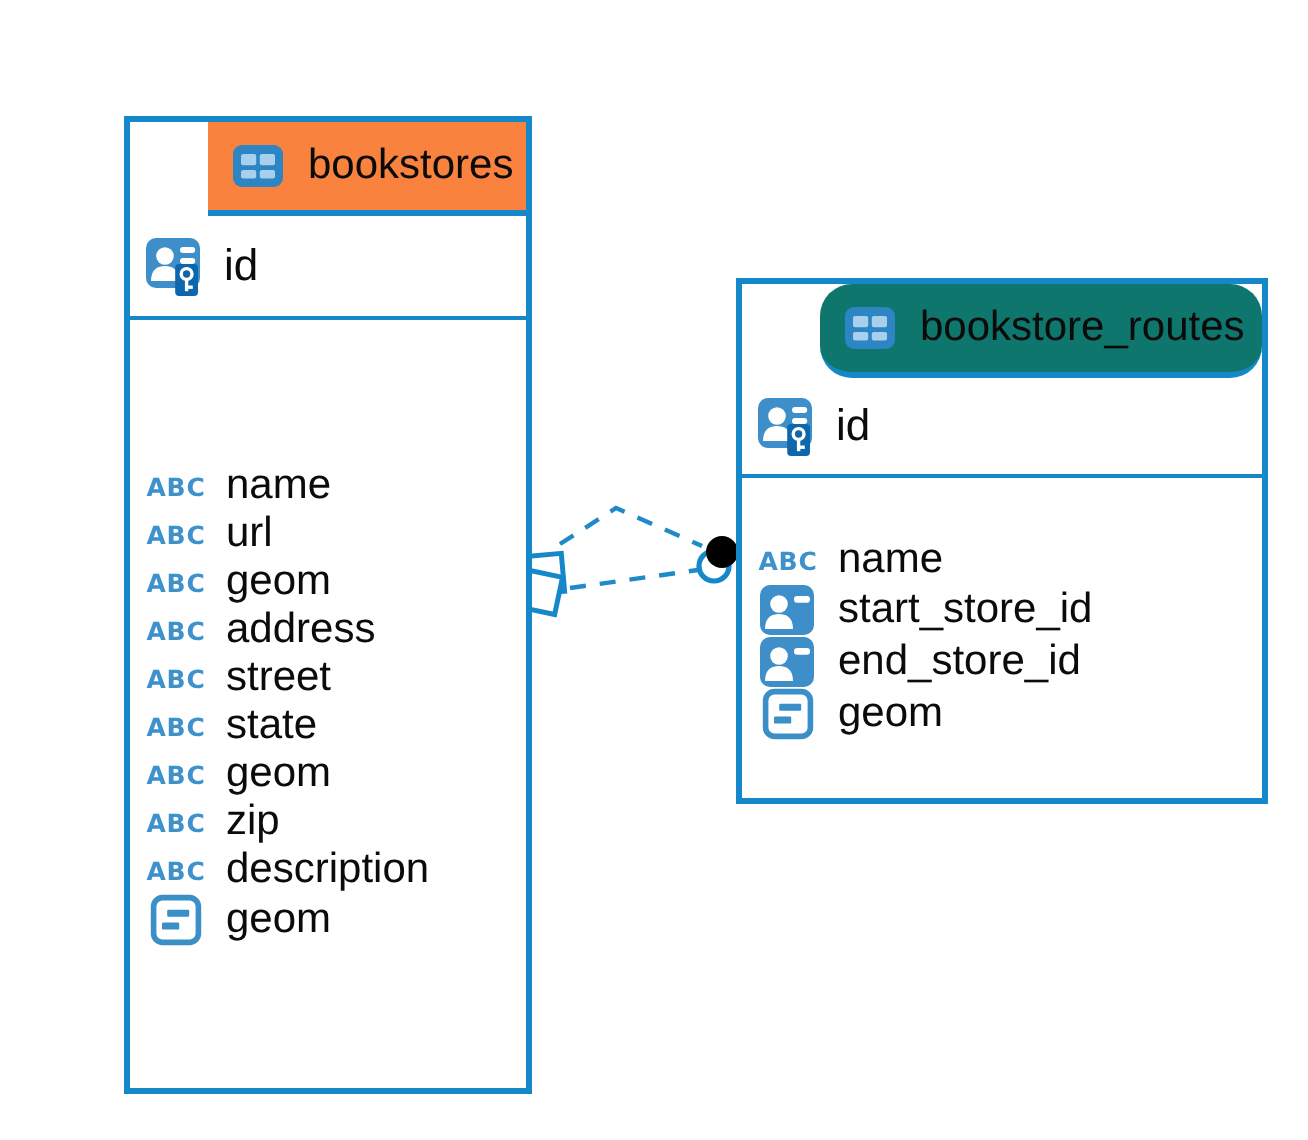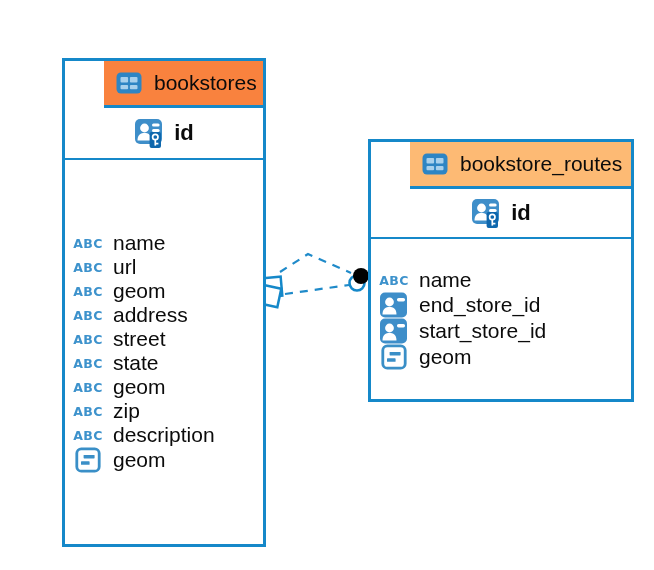--- a/index.html
+++ b/index.html
@@ -11,24 +11,24 @@
     position:absolute;box-sizing:border-box;background:#ffffff;
     border:3.5px solid #1588c9;display:flex;flex-direction:column;
   }
   .er-table.bookstores{left:62px;top:58px;width:204px;height:489px;}
   .er-table.routes{left:368px;top:139px;width:266px;height:263px;}
   .t-header{
     display:flex;align-items:center;gap:9px;padding:0 9px;flex:0 0 auto;
     border-bottom:3px solid #1588c9;font-size:21px;white-space:nowrap;margin-left:39px;
   }
   .t-header.orange{background:#f9823e;height:44px;}
-  .t-header.gray{background:#fdba74;height:44px;}
+  .t-header.gray{background:#0f766e;height:44px;border-radius:16px;}
   .pk-row{
     display:flex;align-items:center;gap:8px;padding:0 7px;flex:0 0 auto;
-    border-bottom:2.5px solid #1588c9;font-size:22px;font-weight:700;white-space:nowrap;justify-content:center;
+    border-bottom:2.5px solid #1588c9;font-size:22px;font-weight:400;white-space:nowrap;
   }
   .bookstores .pk-row{height:50px;}
   .routes .pk-row{height:48px;}
   .fields{
     flex:1 1 auto;display:flex;flex-direction:column;justify-content:center;
     padding:3px 7px;
   }
   .field-row{display:flex;align-items:center;gap:9px;font-size:21px;white-space:nowrap;}
   .icon-slot{flex:0 0 32px;display:flex;align-items:center;justify-content:center;}
   .abc{
@@ -183,29 +183,29 @@
       <div class="field-row">
         <span class="abc">ABC</span>
         <span>name</span>
       </div>
       <div class="field-row">
         <span class="icon-slot">
           <svg width="28" height="26">
               <use href="#icon-ref"></use>
             </svg>
         </span>
-        <span>end_store_id</span>
+        <span>start_store_id</span>
       </div>
       <div class="field-row">
         <span class="icon-slot">
           <svg width="28" height="26">
               <use href="#icon-ref"></use>
             </svg>
         </span>
-        <span>start_store_id</span>
+        <span>end_store_id</span>
       </div>
       <div class="field-row">
         <span class="icon-slot">
           <svg width="26" height="26">
               <use href="#icon-geom"></use>
             </svg>
         </span>
         <span>geom</span>
       </div>
     </div>

